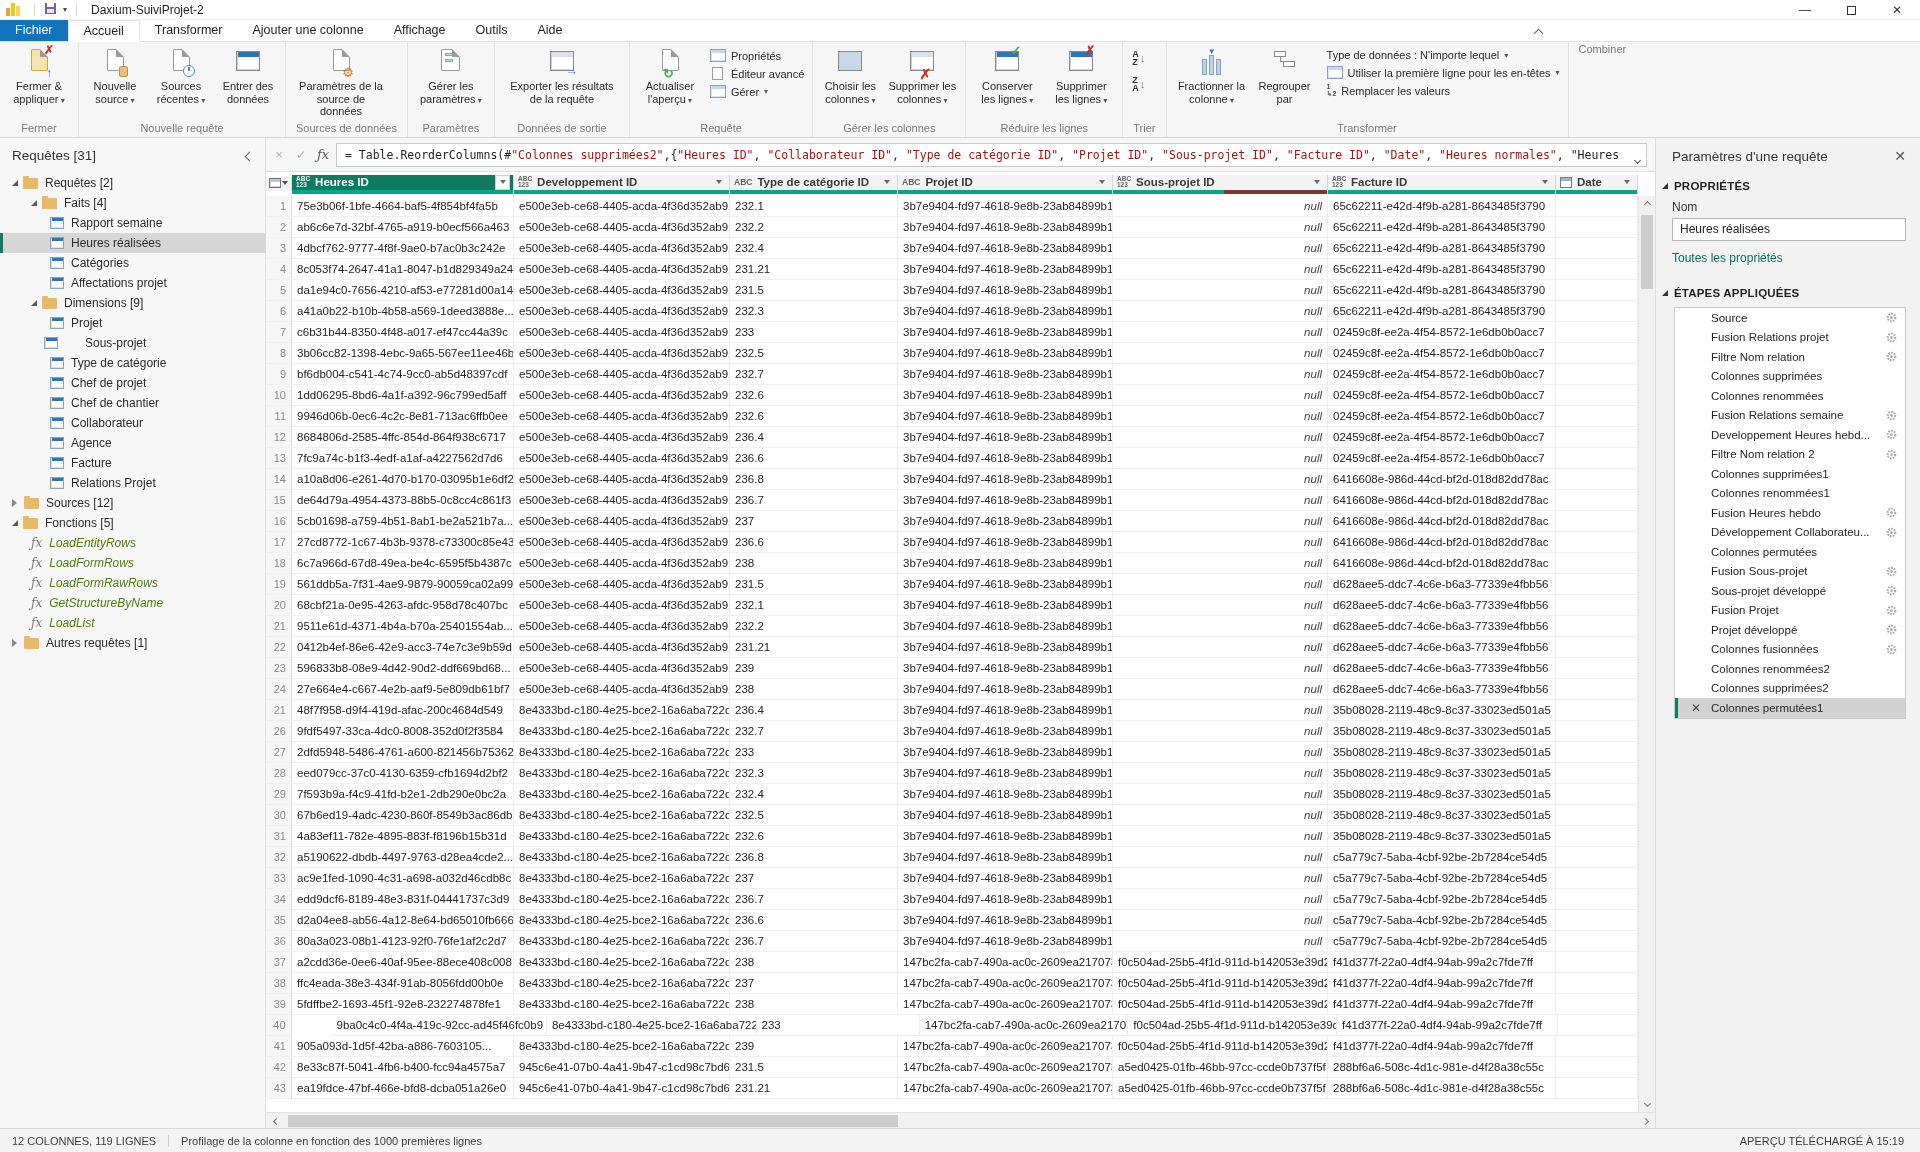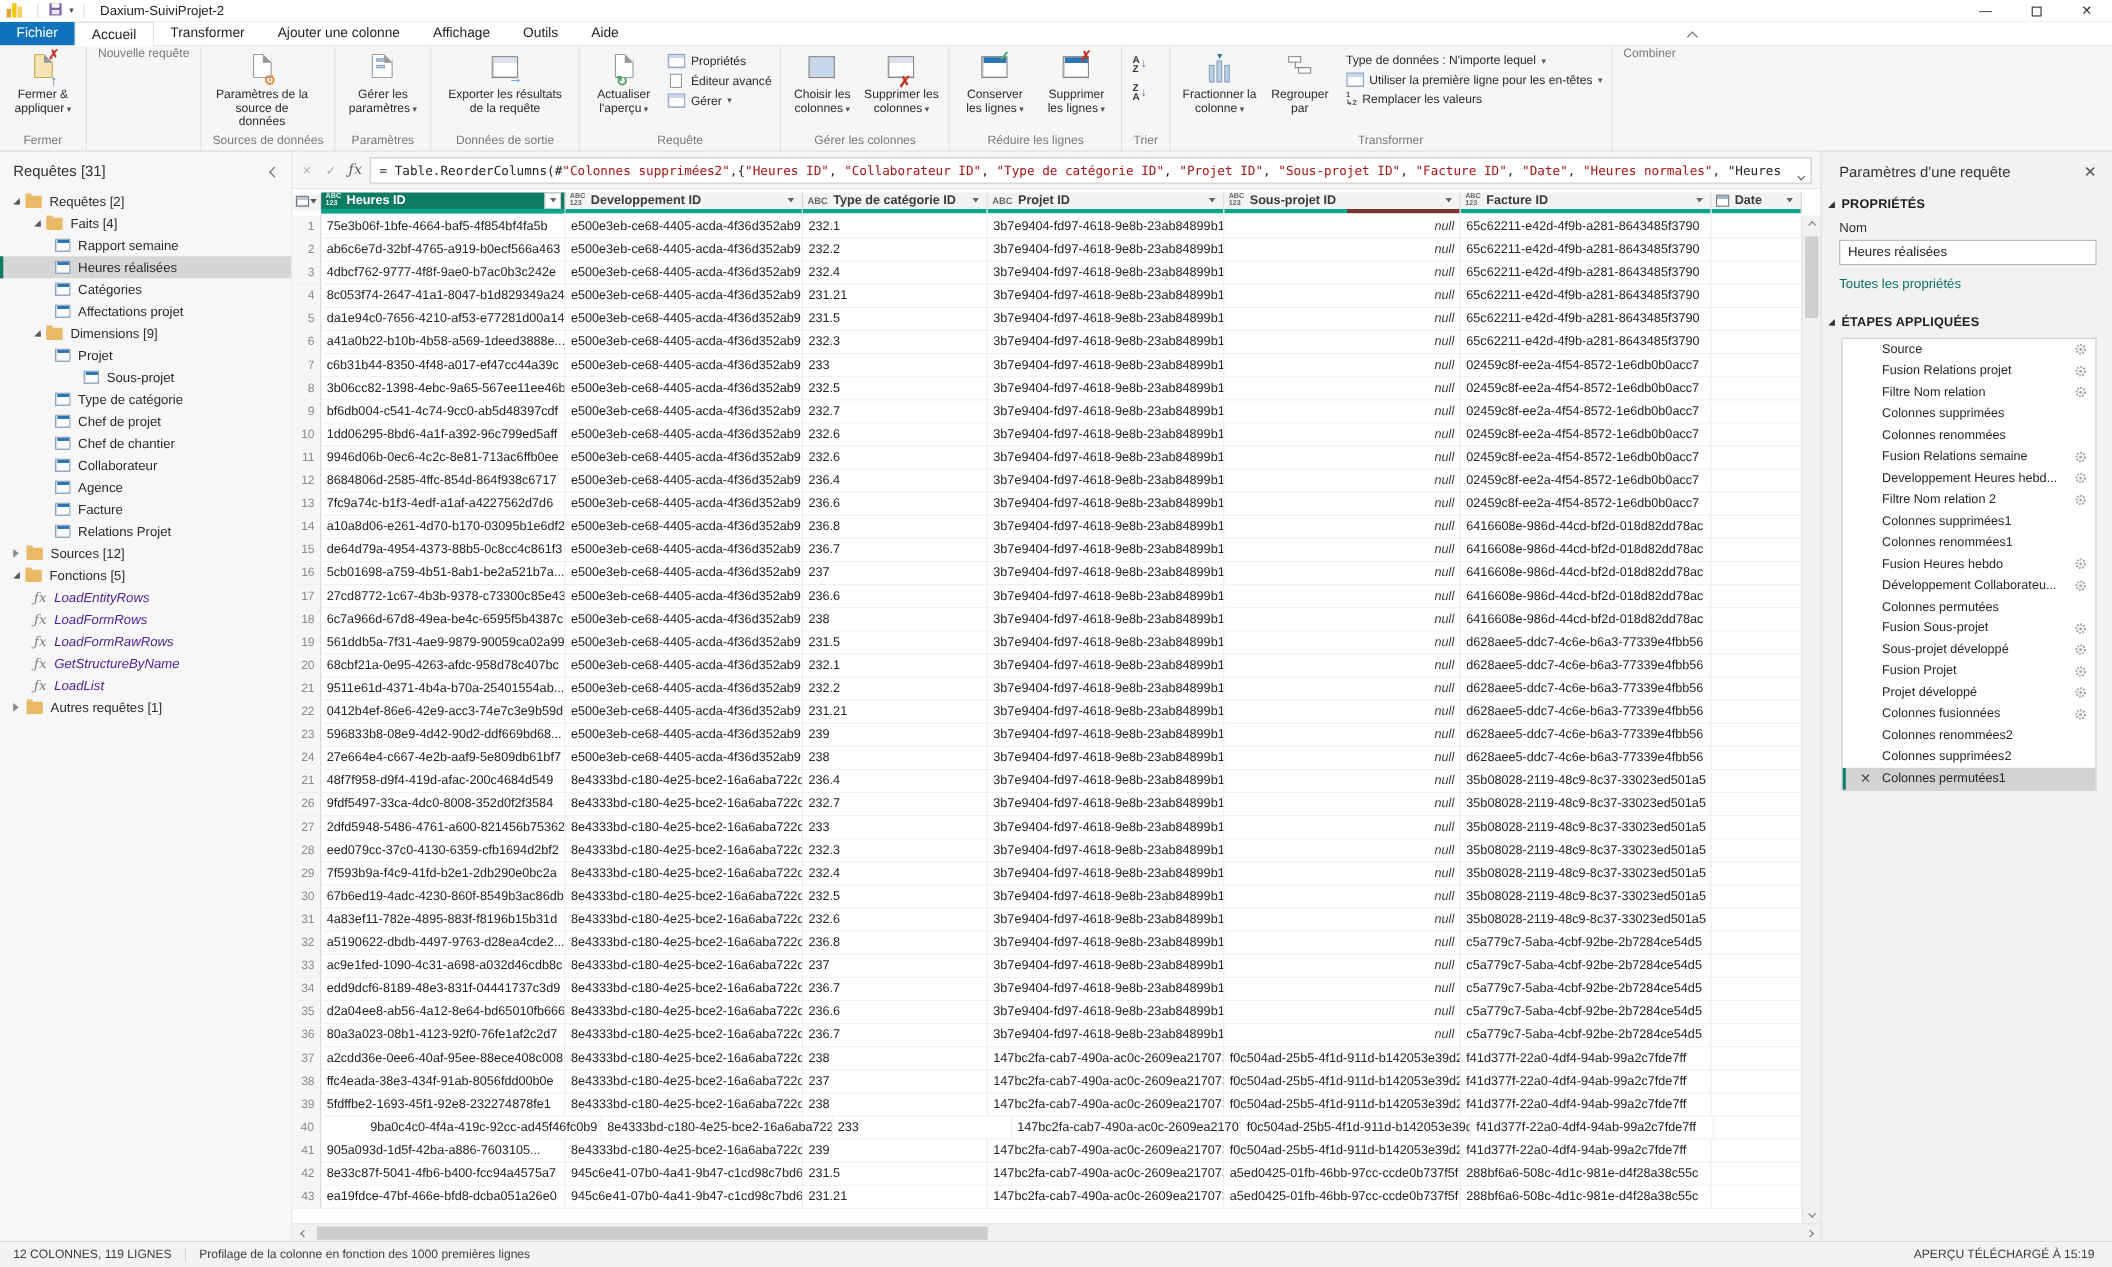--- a/index.html
+++ b/index.html
@@ -89,21 +89,21 @@
   .sb-tree { flex:1; overflow:hidden; padding-top:2px; }
   .tree-row { height:20px; display:flex; align-items:center; position:relative; font-size:12px; color:#2b2b2b; }
   .tree-row.sel { background:#d6d6d6; }
   .tree-row.sel::before { content:""; position:absolute; left:0; top:0; bottom:0; width:3px; background:#0f7b63; }
   .tri { width:0; height:0; border:3.5px solid transparent; border-bottom-color:#5a5a5a; border-right-color:#5a5a5a; flex:0 0 auto; margin-right:5px; }
   .tri.col { border:4px solid transparent; border-left:5px solid #8a8a8a; margin-right:3px; }
   .f-ic14 { width:15px; height:11px; background:#eab965; border-radius:1px; position:relative; flex:0 0 auto; margin-right:7px; }
   .f-ic14::before { content:""; position:absolute; left:0; top:-2px; width:6px; height:2px; background:#eab965; border-radius:1px 1px 0 0; }
   .t-ic14 { width:14px; height:12px; border:1px solid #8aa4c0; background:linear-gradient(180deg,#2e75b6 0 3px,#fff 3px); box-shadow:inset 0 -3px 0 -2px #d7e2ee, inset 5px 0 0 -4px #d7e2ee, inset 10px 0 0 -9px #d7e2ee; flex:0 0 auto; margin-right:7px; }
   .fx-ic { font-family:"DejaVu Serif", serif; font-style:italic; color:#7a7a7a; font-size:12px; flex:0 0 auto; margin-right:7px; }
-  .tree-label.fx { font-style:italic; color:#4c1d95; }
+  .tree-label.fx { font-style:italic; color:#4d7c0f; }
 
   
   .grid { position:relative; flex:1; overflow:hidden; background:#fff; }
   .gtable { position:absolute; left:0; top:0; width:1372px; }
   .ghead { display:flex; height:24px;align-items:center; }
   .gh { position:relative; background:#f3f3f3; border-right:1px solid #d6d6d6; display:flex; align-items:center; padding:0 3px 4px 4px; font-weight:bold; font-size:11.5px; color:#3a3a3a; white-space:nowrap; overflow:hidden; }
   .gh .qbar { position:absolute; left:0; right:0; bottom:0; height:4px; background:#05a78b; }
   .gh.split .qbar { background:linear-gradient(90deg,#05a78b 0 52%,#7a362f 52% 100%); }
   .gh.selected { background:#0f7b63; color:#fff; }
   .gh .flt { margin-left:auto; width:15px; height:15px; display:flex; align-items:center; justify-content:center; flex:0 0 auto; }
@@ -195,20 +195,42 @@
             <span class="badge b-x">✗</span>
             <span class="badge b-up">↑</span>
           </span>
         <span class="blabel">Fermer &amp; appliquer</span>
       </div>
     </div>
     <div class="rgroup-label">Fermer</div>
   </div>
 
   <div class="rgroup">
+    <div class="rgroup-content">
+      <div class="bigbtn caret" style="width:62px">
+        <span class="icon26">
+            <span class="doc"></span>
+            <span class="badge b-db"></span>
+          </span>
+        <span class="blabel">Nouvelle source</span>
+      </div>
+      <div class="bigbtn caret" style="width:66px">
+        <span class="icon26">
+            <span class="doc"></span>
+            <span class="badge b-clock"></span>
+          </span>
+        <span class="blabel">Sources récentes</span>
+      </div>
+      <div class="bigbtn" style="width:64px">
+        <span class="icon26">
+            <span class="tbl26 sel"></span>
+          </span>
+        <span class="blabel">Entrer des données</span>
+      </div>
+    </div>
     <div class="rgroup-label">Nouvelle requête</div>
   </div>
 
   <div class="rgroup">
     <div class="rgroup-content">
       <div class="bigbtn" style="width:100px">
         <span class="icon26">
             <span class="doc"></span>
             <span class="badge b-gear">⚙</span>
           </span>
@@ -420,21 +442,21 @@
         </div>
         <div class="tree-row" style="padding-left: 31px;">
           <span class="tri"></span>
           <span class="f-ic14"></span>
           <span class="tree-label">Dimensions [9]</span>
         </div>
         <div class="tree-row" style="padding-left: 50px;">
           <span class="t-ic14"></span>
           <span class="tree-label">Projet</span>
         </div>
-        <div class="tree-row" style="padding-left: 76px;">
+        <div class="tree-row" style="padding-left: 44px; gap: 20px;">
           <span class="t-ic14"></span>
           <span class="tree-label">Sous-projet</span>
         </div>
         <div class="tree-row" style="padding-left: 50px;">
           <span class="t-ic14"></span>
           <span class="tree-label">Type de catégorie</span>
         </div>
         <div class="tree-row" style="padding-left: 50px;">
           <span class="t-ic14"></span>
           <span class="tree-label">Chef de projet</span>

